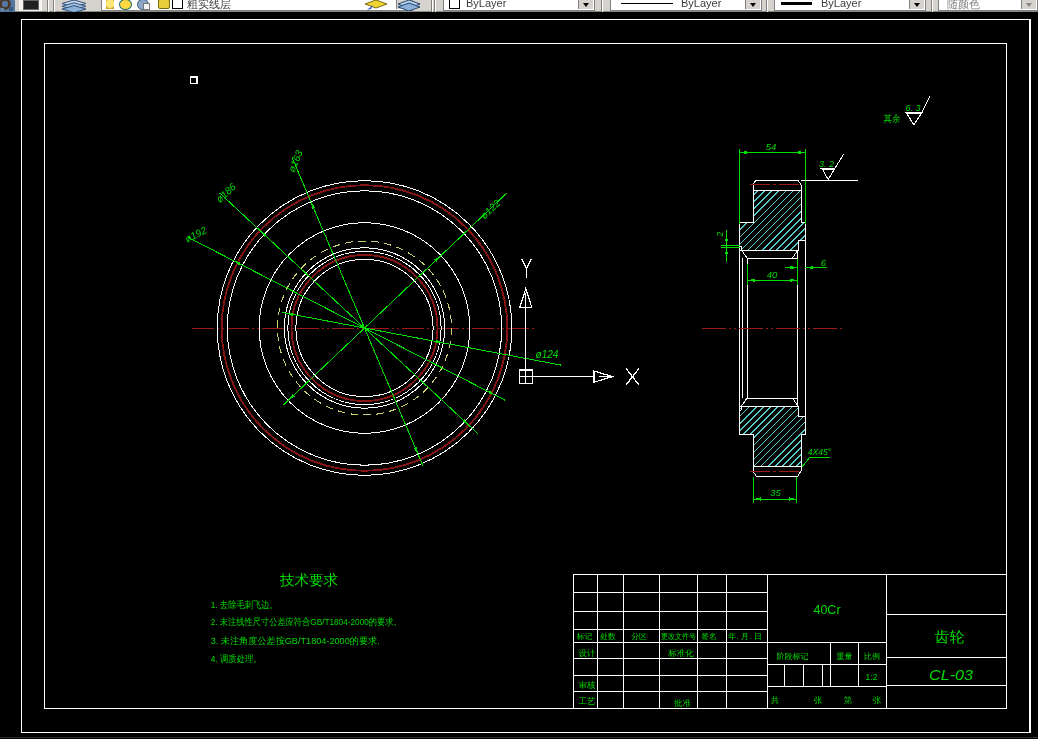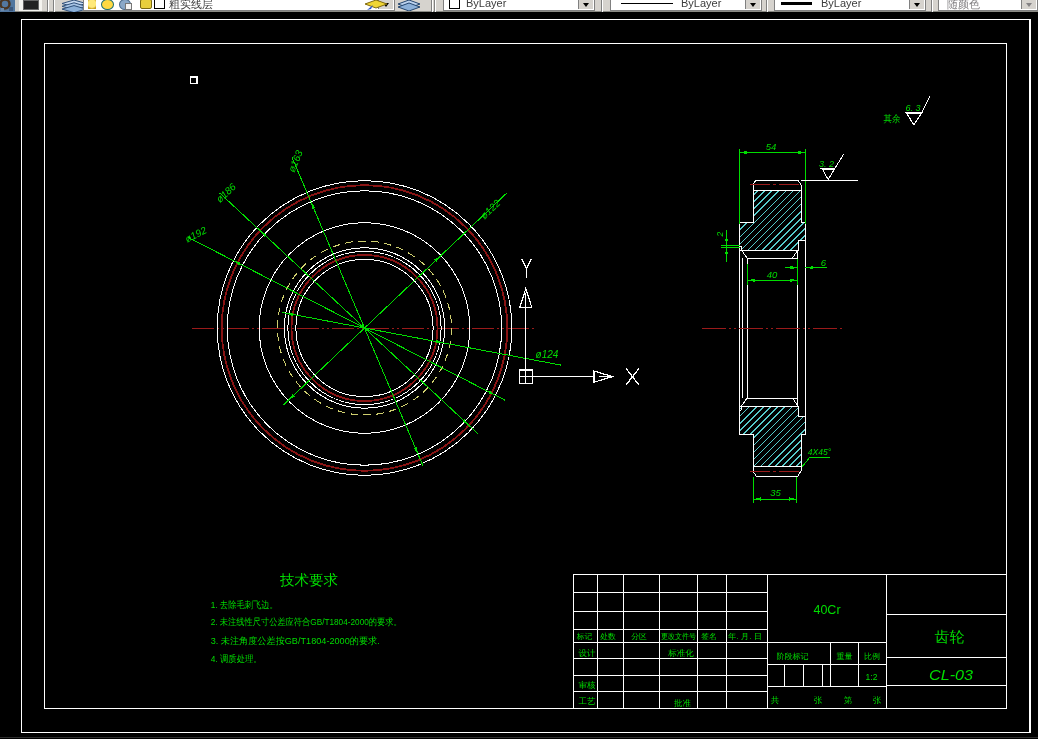--- a/index.html
+++ b/index.html
@@ -27,21 +27,21 @@
  </svg>
  <div class="ticon" style="left:19px;width:23px;background:#f4f3ef"></div>
  <div class="ticon" style="left:23px;top:0;width:16px;height:10px;background:#222;border:1px solid #666"></div>
  <div class="sep" style="left:47px"></div>
       <div class="sep" style="left:53px"></div>
  <svg class="lyr" style="left:62px" width="25" height="12" viewBox="0 0 25 12">
   <polygon points="12,0 24,3.5 12,7 0,3.5" fill="#c6d9f0" stroke="#30507a"></polygon>
   <polygon points="12,2.8 24,6.3 12,9.8 0,6.3" fill="#a8c4e4" stroke="#30507a"></polygon>
   <polygon points="12,5.6 24,9.1 12,12.6 0,9.1" fill="#8cb0d8" stroke="#30507a"></polygon>
  </svg>
- <div class="combo" style="left:83px;width:312px">
+ <div class="combo" style="left:101px;width:312px">
   <span class="ic" style="left:4px;top:1px;width:8px;height:9px;background:radial-gradient(circle at 50% 40%,#ffe97a 55%,#c8a020 80%)"></span>
   <span class="ic" style="left:17px;top:0;width:13px;height:11px;border-radius:50%;background:#ffd942;border:1px solid #1e6e6e"></span>
   <span class="ic" style="left:35px;top:0;width:12px;height:11px;border-radius:50%;background:#8aa8c8;border:1px solid #4a6a8a"></span>
   <span class="ic" style="left:41px;top:4px;width:7px;height:7px;background:#f2f2f2;border:1px solid #777"></span>
   <span class="ic" style="left:56px;top:0;width:12px;height:10px;background:#e8cf3c;border:1px solid #7a6a10;border-radius:2px"></span>
   <span class="ic" style="left:70px;top:0;width:11px;height:10px;background:#fff;border:1.5px solid #000"></span>
   <span class="ctext" style="left:85px">粗实线层</span>
   <span class="dbtn" style="right:1px">
           <span class="darr"></span>
         </span>

